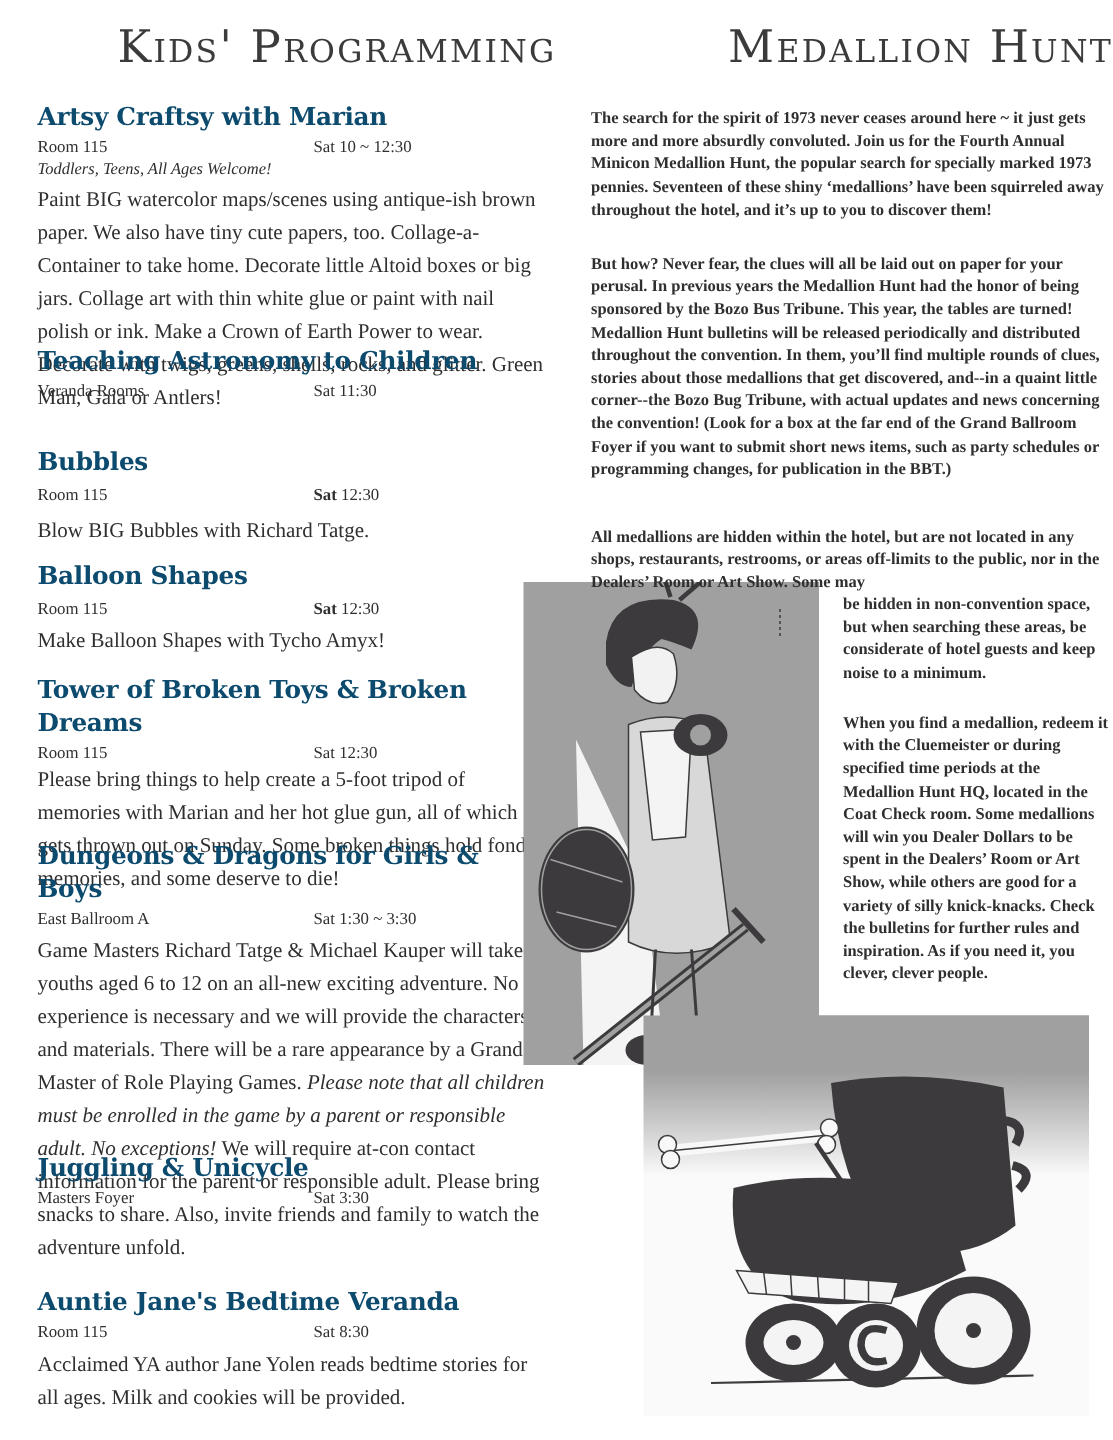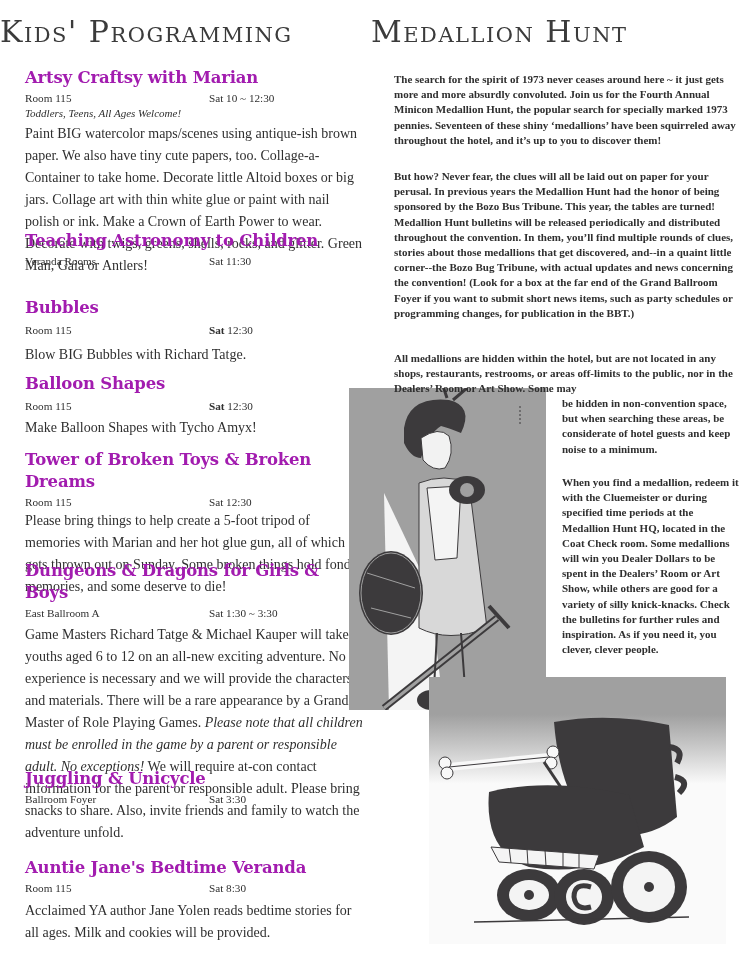--- a/index.html
+++ b/index.html
@@ -3,28 +3,28 @@
 <meta charset="utf-8">
 <style>
   html, body { margin: 0; padding: 0; background: #ffffff; }
   body { width: 742px; height: 960px; position: relative; overflow: hidden; color: #2f2f2f;
          font-family: "Liberation Serif", "DejaVu Serif", serif; }
   .col { position: absolute; top: 0; }
   .left { left: 25px; width: 340px; }
   .right { left: 382px; width: 350px; }
 
   .section-title { font-family: "DejaVu Serif", serif; font-variant: small-caps; font-weight: normal;
-                   font-size: 30px; letter-spacing: 1.5px; color: #3b3b3b; text-align: left;
+                   font-size: 30px; letter-spacing: 1.5px; color: #3b3b3b; text-align: right;
                    margin: 0; line-height: 36px; }
   .left .section-title { position: absolute; top: 14px; left: -25px; width: 371px; }
   .right .section-title { position: absolute; top: 14px; left: -11px; width: 371px; }
 
   .event { position: absolute; left: 0; width: 340px; }
   .event-title { font-family: "DejaVu Serif", serif; font-weight: bold; font-size: 16.5px;
-                 color: #a21caf; margin: 0; line-height: 22px; letter-spacing: -0.2px; }
+                 color: #0c4a6e; margin: 0; line-height: 22px; letter-spacing: -0.2px; }
   .event-meta { position: relative; font-size: 11.2px; line-height: 15px; margin-top: 2px; height: 15px; }
   .event-meta .room { position: absolute; left: 0; }
   .event-meta .time { position: absolute; left: 184px; }
   .event-meta .time b { font-weight: bold; }
   .event-note { font-style: italic; font-size: 11px; line-height: 14px; }
   .event-desc { font-size: 14px; line-height: 22px; margin-top: 3px; }
 
   .para { position: absolute; font-size: 11px; line-height: 15.2px; margin: 12px; font-weight: bold; }
 
   
@@ -90,21 +90,21 @@
     <div class="event-meta">
       <span class="room">East Ballroom A</span>
       <span class="time">Sat 1:30 ~ 3:30</span>
     </div>
     <div class="event-desc"><span>Game Masters Richard Tatge &amp; Michael Kauper will take youths aged 6 to 12 on an all-new exciting adventure. No experience is necessary and we will provide the characters and materials. There will be a rare appearance by a Grand Master of Role Playing Games. </span><i>Please note that all children must be enrolled in the game by a parent or responsible adult. No exceptions!</i><span> We will require at-con contact information for the parent or responsible adult. Please bring snacks to share. Also, invite friends and family to watch the adventure unfold.</span></div>
   </div>
 
   <div class="event" style="top:768px">
     <h2 class="event-title">Juggling &amp; Unicycle</h2>
     <div class="event-meta">
-      <span class="room">Ballroom Foyer</span>
+      <span class="room">Masters Foyer</span>
       <span class="time">Sat 3:30</span>
     </div>
   </div>
 
   <div class="event" style="top:857px">
     <h2 class="event-title">Auntie Jane's Bedtime Veranda</h2>
     <div class="event-meta">
       <span class="room">Room 115</span>
       <span class="time">Sat 8:30</span>
     </div>

